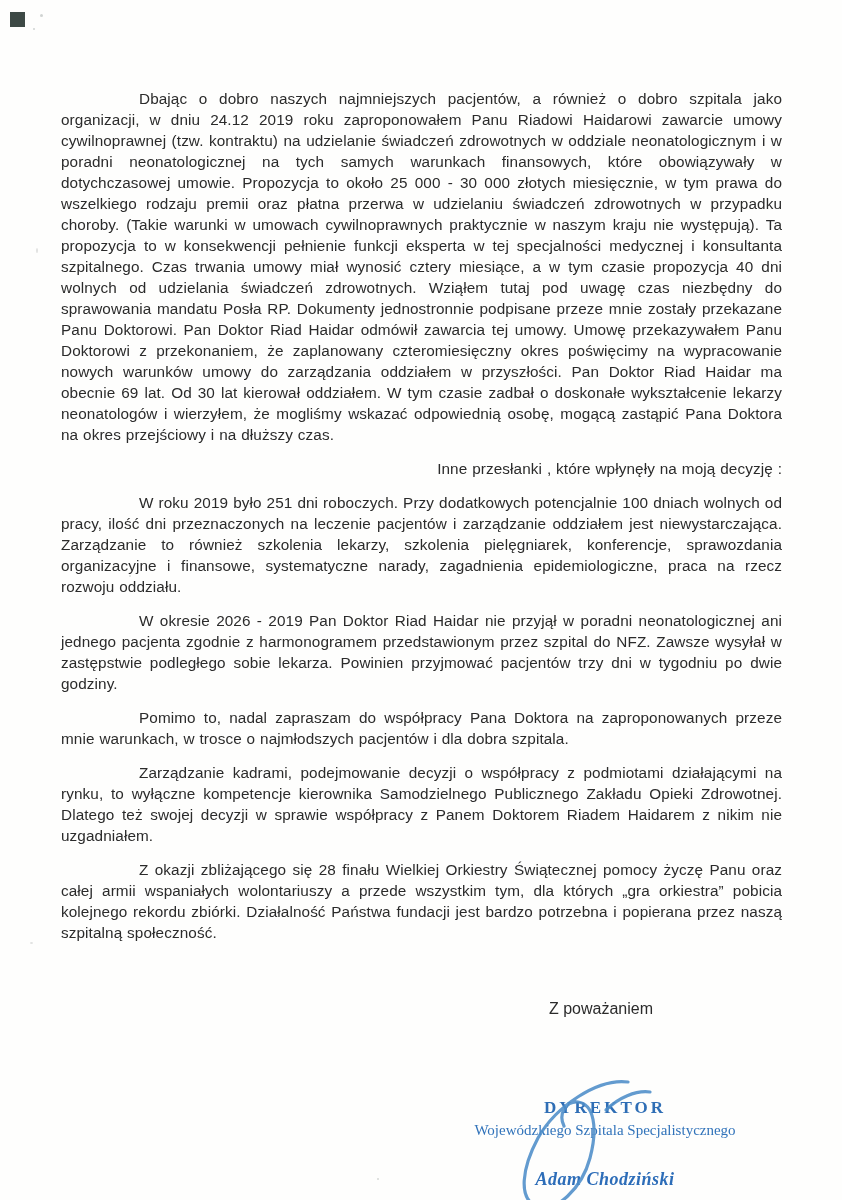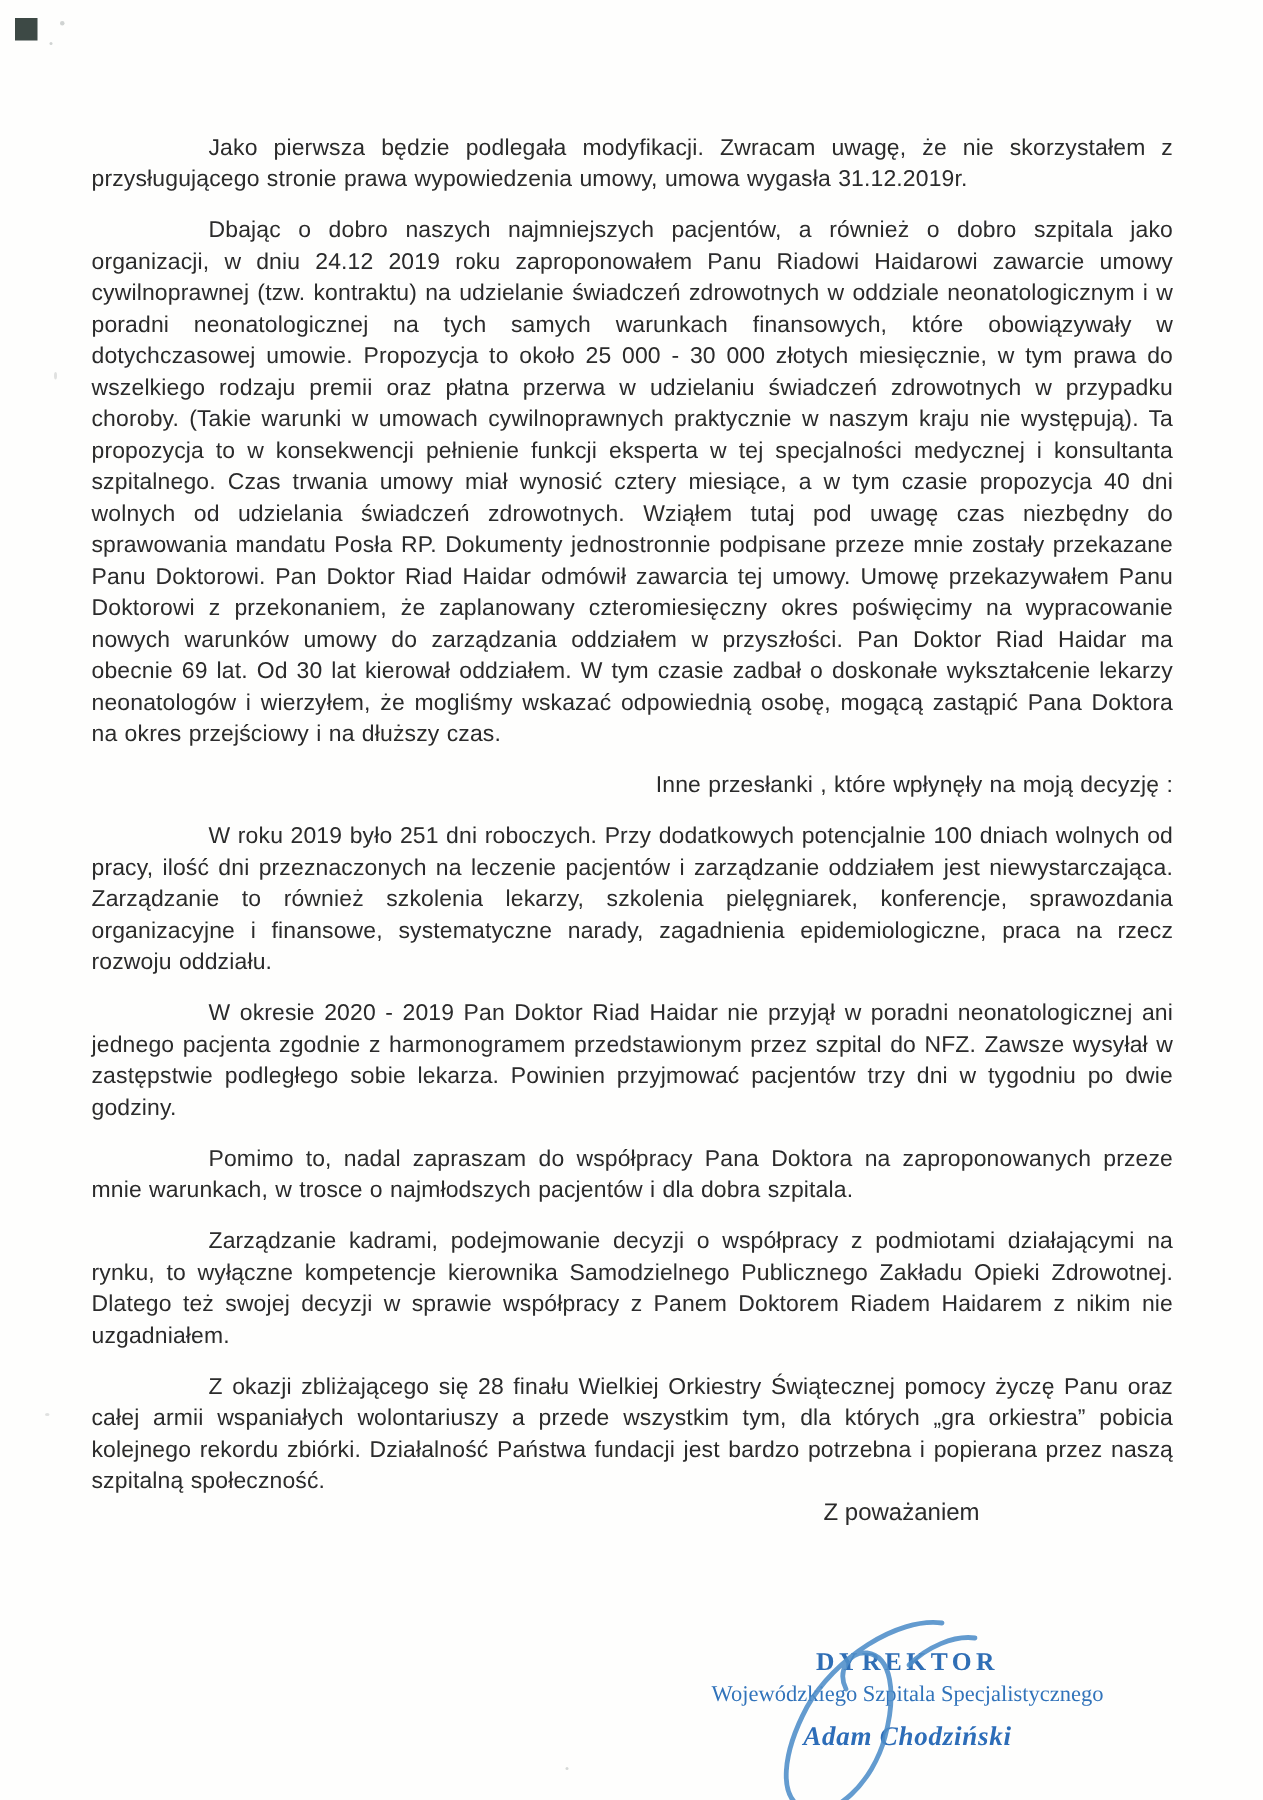--- a/index.html
+++ b/index.html
@@ -81,21 +81,21 @@
     color: #2f6eb5;
     margin-bottom: 3px;
   }
   .stamp-line {
     font-size: 15px;
     color: #3173ba;
     line-height: 18px;
     font-family: Liberation Serif, serif;
   }
   .signer-name {
-    margin-top: 8px;
+    margin-top: 30px;
     font-size: 18px;
     font-style: italic;
     font-weight: bold;
     color: #2d6db8;
     letter-spacing: 0.5px;
   }
   .handwritten-signature {
     position: absolute;
     left: 78px;
     top: -22px;
@@ -109,25 +109,24 @@
 
   <div class="artifact-square"></div>
   <div class="speck s1"></div>
   <div class="speck s2"></div>
   <div class="speck s3"></div>
   <div class="speck s4"></div>
   <div class="speck s5"></div>
   <div class="speck s6"></div>
 
   <main class="letter-body">
-    <p class="para indent">Jako pierwsza będzie podlegała modyfikacji. Zwracam uwagę, że nie skorzystałem z przysługującego stronie prawa wypowiedzenia umowy, umowa wygasła 31.12.2019r.</p>
     <p class="para indent">Dbając o dobro naszych najmniejszych pacjentów, a również o dobro szpitala jako organizacji, w dniu 24.12 2019 roku zaproponowałem Panu Riadowi Haidarowi zawarcie umowy cywilnoprawnej (tzw. kontraktu) na udzielanie świadczeń zdrowotnych  w oddziale neonatologicznym i w poradni neonatologicznej na tych samych warunkach finansowych, które obowiązywały w dotychczasowej umowie. Propozycja to około 25 000 - 30 000 złotych miesięcznie, w tym prawa do wszelkiego rodzaju premii oraz płatna przerwa w udzielaniu świadczeń zdrowotnych w przypadku choroby. (Takie warunki w umowach cywilnoprawnych praktycznie w naszym kraju nie występują). Ta propozycja to w konsekwencji pełnienie funkcji eksperta w tej specjalności medycznej i konsultanta szpitalnego. Czas trwania umowy miał wynosić cztery miesiące, a w tym czasie propozycja 40 dni wolnych od udzielania świadczeń zdrowotnych. Wziąłem tutaj pod uwagę czas niezbędny do sprawowania mandatu Posła RP. Dokumenty jednostronnie podpisane przeze mnie zostały przekazane Panu Doktorowi.  Pan Doktor Riad Haidar odmówił zawarcia tej umowy. Umowę przekazywałem Panu Doktorowi z przekonaniem, że zaplanowany czteromiesięczny okres poświęcimy na wypracowanie nowych warunków umowy do zarządzania oddziałem w przyszłości. Pan Doktor Riad Haidar ma obecnie 69 lat. Od 30 lat kierował oddziałem. W tym czasie zadbał o doskonałe wykształcenie lekarzy neonatologów i wierzyłem, że  mogliśmy wskazać odpowiednią osobę, mogącą zastąpić Pana Doktora na okres przejściowy i na dłuższy czas.</p>
     <p class="para no-justify">Inne przesłanki , które wpłynęły na moją decyzję :</p>
     <p class="para indent">W roku 2019 było 251 dni roboczych. Przy dodatkowych potencjalnie 100 dniach wolnych od pracy, ilość dni przeznaczonych na leczenie pacjentów i zarządzanie oddziałem jest niewystarczająca. Zarządzanie to również szkolenia lekarzy, szkolenia pielęgniarek, konferencje, sprawozdania organizacyjne i finansowe, systematyczne narady, zagadnienia epidemiologiczne, praca na rzecz rozwoju oddziału.</p>
-    <p class="para indent">W okresie 2020 - 2019 Pan Doktor Riad Haidar nie przyjął w poradni neonatologicznej ani jednego pacjenta zgodnie z harmonogramem przedstawionym przez szpital do NFZ. Zawsze wysyłał w zastępstwie podległego sobie lekarza. Powinien przyjmować pacjentów trzy dni w tygodniu po dwie godziny.</p>
+    <p class="para indent">W okresie 2026 - 2019 Pan Doktor Riad Haidar nie przyjął w poradni neonatologicznej ani jednego pacjenta zgodnie z harmonogramem przedstawionym przez szpital do NFZ. Zawsze wysyłał w zastępstwie podległego sobie lekarza. Powinien przyjmować pacjentów trzy dni w tygodniu po dwie godziny.</p>
     <p class="para indent">Pomimo to, nadal zapraszam do współpracy Pana Doktora na zaproponowanych przeze mnie warunkach, w trosce o najmłodszych pacjentów i dla dobra szpitala.</p>
     <p class="para indent">Zarządzanie kadrami, podejmowanie decyzji o współpracy z podmiotami działającymi na rynku, to wyłączne kompetencje kierownika Samodzielnego Publicznego Zakładu Opieki Zdrowotnej. Dlatego też swojej decyzji w sprawie współpracy z Panem Doktorem Riadem Haidarem z nikim nie uzgadniałem.</p>
     <p class="para indent">Z okazji zbliżającego się 28 finału Wielkiej Orkiestry Świątecznej pomocy życzę Panu oraz całej armii wspaniałych wolontariuszy a przede wszystkim tym, dla których „gra orkiestra”  pobicia kolejnego rekordu  zbiórki. Działalność Państwa fundacji jest bardzo potrzebna i popierana przez naszą szpitalną społeczność.</p>
   </main>
 
   <div class="closing">Z poważaniem</div>
 
   <div class="signature-block">
     <svg class="handwritten-signature" width="240" height="150" viewBox="0 0 240 150">
       <g fill="none" stroke="#4e8ec9" stroke-width="3.2" stroke-linecap="round" opacity="0.88">

